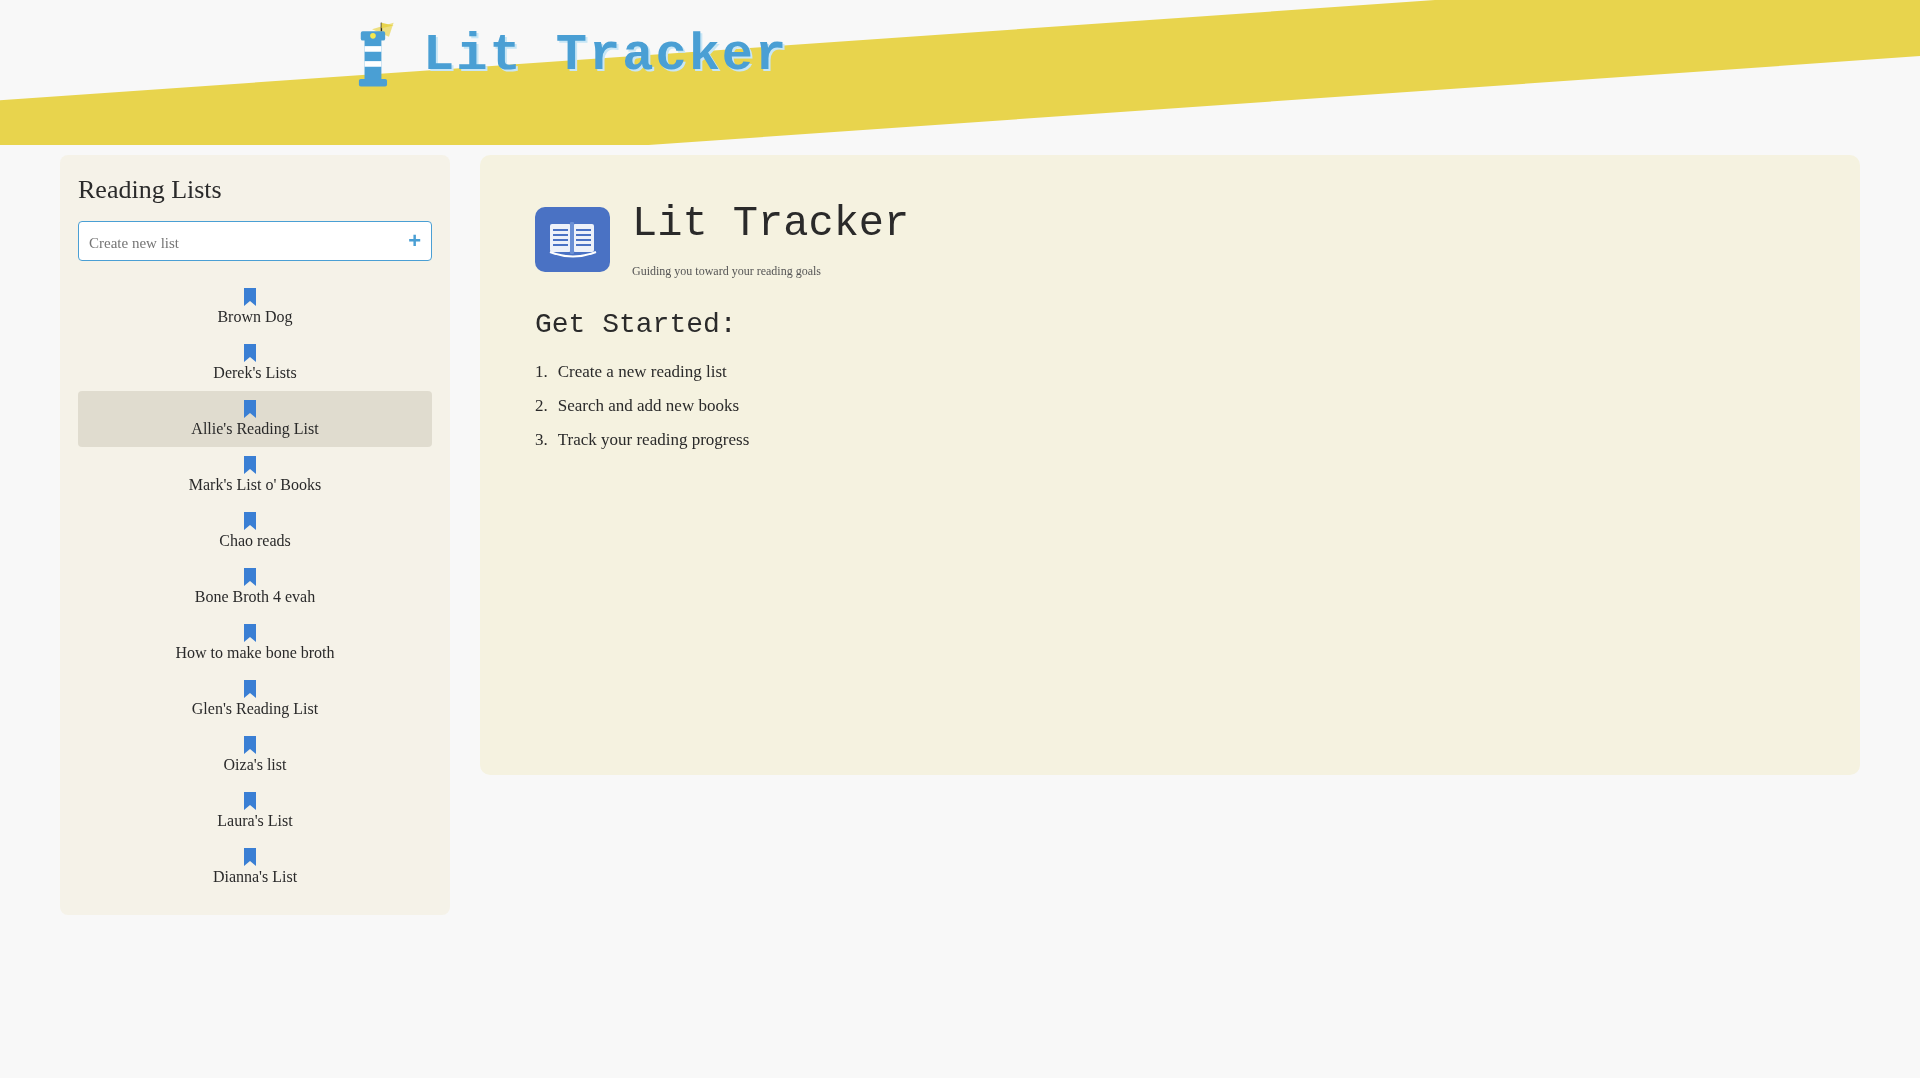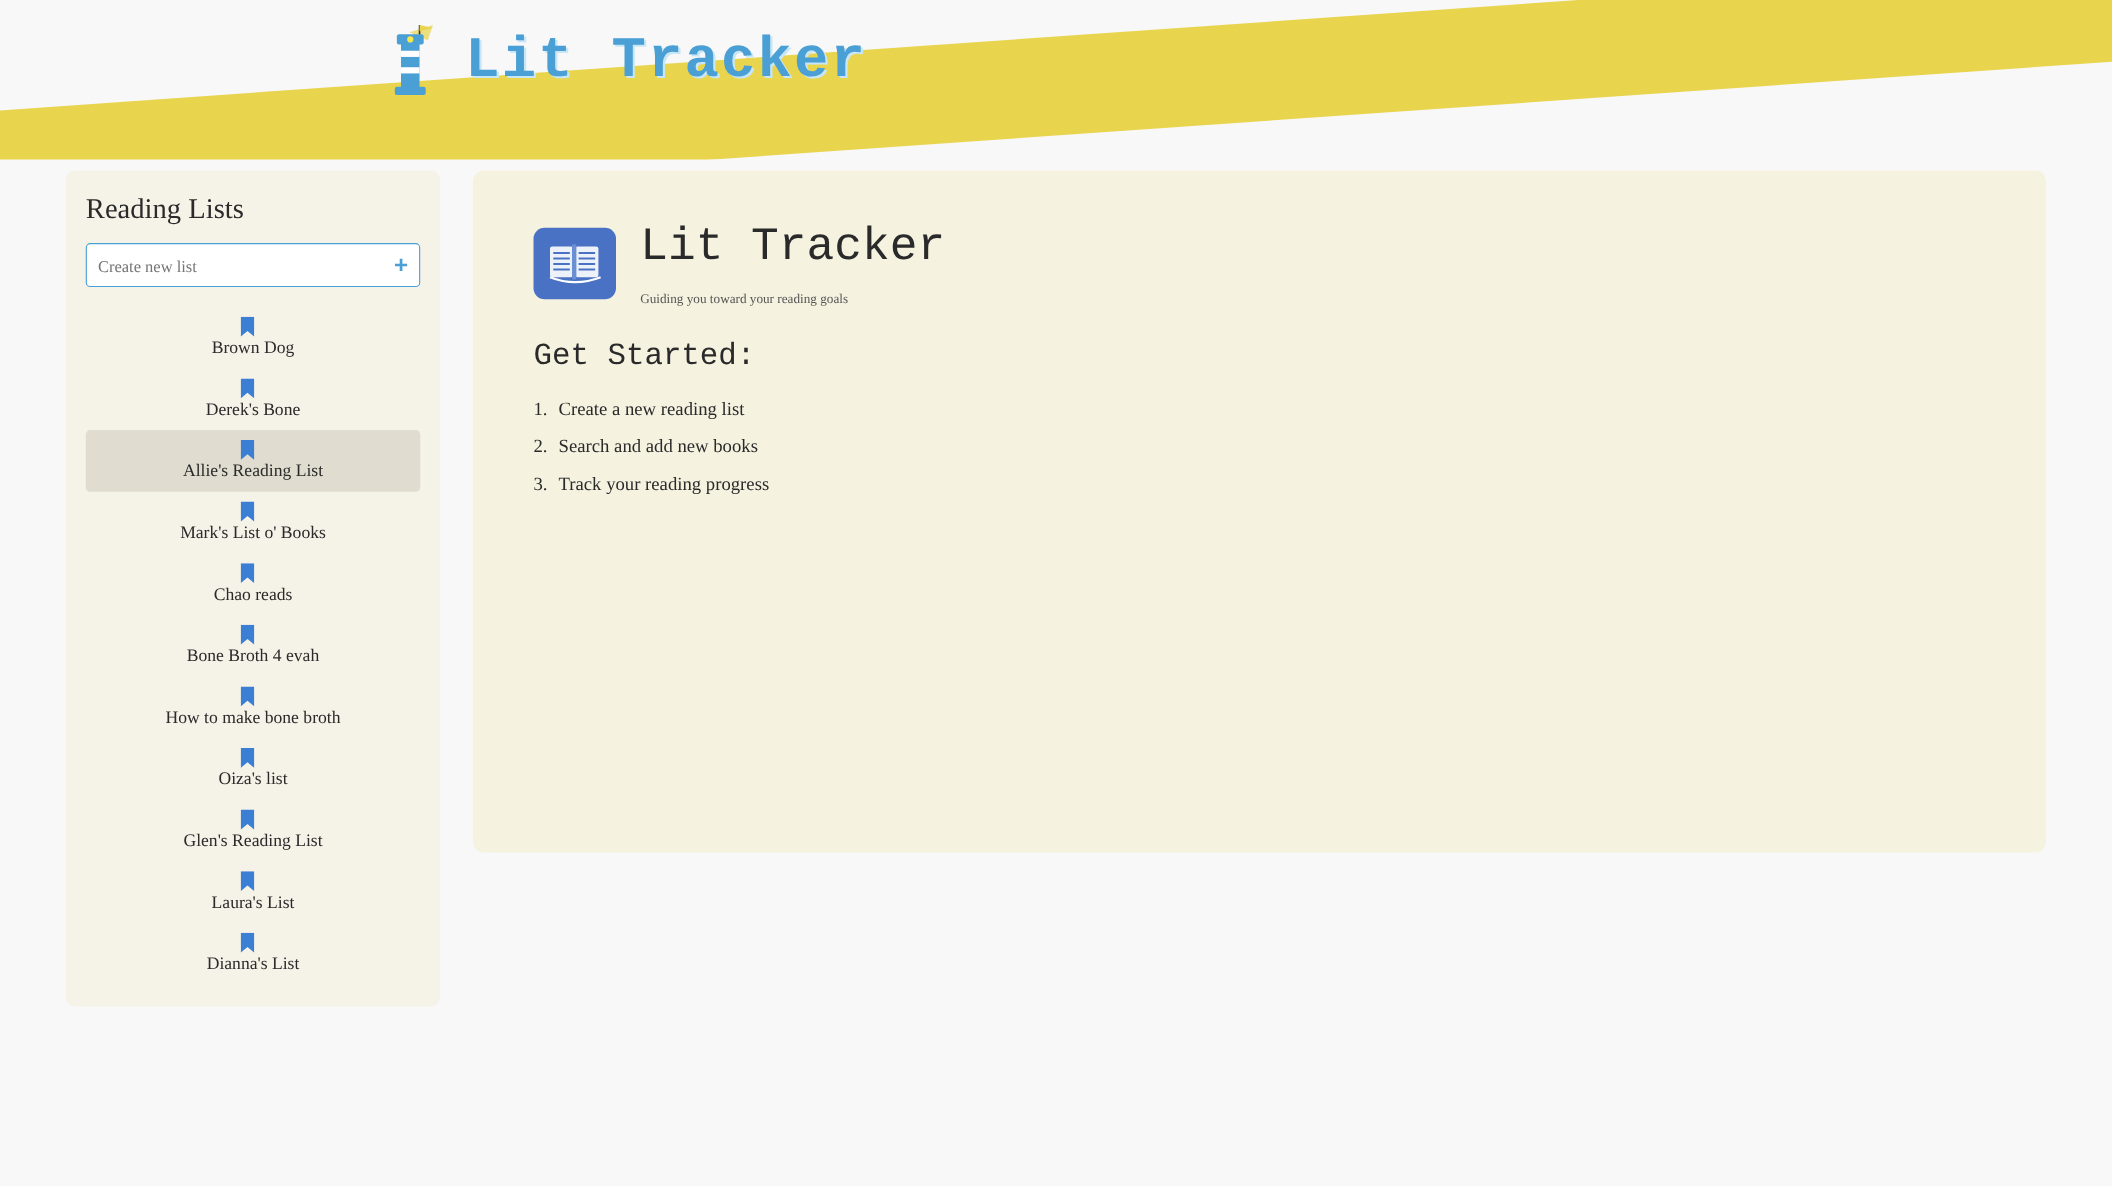--- a/index.html
+++ b/index.html
@@ -55,21 +55,21 @@
       padding: 0 60px;
       gap: 30px;
       margin-top: 10px;
     }
 
     
     .sidebar {
       background: #f5f2e8;
       border-radius: 8px;
       padding: 20px 18px;
-      width: 340px;
+      width: 390px;
       flex-shrink: 0;
       min-height: 620px;
     }
     .sidebar-title {
       font-family: Georgia, serif;
       font-size: 26px;
       color: #2a2a2a;
       margin-bottom: 16px;
       font-weight: normal;
     }
@@ -236,21 +236,21 @@
     <div class="list-item">
           <svg class="bookmark-icon" viewBox="0 0 16 20" xmlns="http://www.w3.org/2000/svg">
             <path d="M2 0 L14 0 L14 18 L8 13 L2 18 Z" fill="#3a7fd4"></path>
           </svg>
           <span class="list-item-label">Brown Dog</span>
         </div>
         <div class="list-item">
           <svg class="bookmark-icon" viewBox="0 0 16 20" xmlns="http://www.w3.org/2000/svg">
             <path d="M2 0 L14 0 L14 18 L8 13 L2 18 Z" fill="#3a7fd4"></path>
           </svg>
-          <span class="list-item-label">Derek's Bone</span>
+          <span class="list-item-label">Derek's Lists</span>
         </div>
         <div class="list-item active">
           <svg class="bookmark-icon" viewBox="0 0 16 20" xmlns="http://www.w3.org/2000/svg">
             <path d="M2 0 L14 0 L14 18 L8 13 L2 18 Z" fill="#3a7fd4"></path>
           </svg>
           <span class="list-item-label">Allie's Reading List</span>
         </div>
         <div class="list-item">
           <svg class="bookmark-icon" viewBox="0 0 16 20" xmlns="http://www.w3.org/2000/svg">
             <path d="M2 0 L14 0 L14 18 L8 13 L2 18 Z" fill="#3a7fd4"></path>
@@ -272,27 +272,27 @@
         <div class="list-item">
           <svg class="bookmark-icon" viewBox="0 0 16 20" xmlns="http://www.w3.org/2000/svg">
             <path d="M2 0 L14 0 L14 18 L8 13 L2 18 Z" fill="#3a7fd4"></path>
           </svg>
           <span class="list-item-label">How to make bone broth</span>
         </div>
         <div class="list-item">
           <svg class="bookmark-icon" viewBox="0 0 16 20" xmlns="http://www.w3.org/2000/svg">
             <path d="M2 0 L14 0 L14 18 L8 13 L2 18 Z" fill="#3a7fd4"></path>
           </svg>
+          <span class="list-item-label">Glen's Reading List</span>
+        </div>
+        <div class="list-item">
+          <svg class="bookmark-icon" viewBox="0 0 16 20" xmlns="http://www.w3.org/2000/svg">
+            <path d="M2 0 L14 0 L14 18 L8 13 L2 18 Z" fill="#3a7fd4"></path>
+          </svg>
           <span class="list-item-label">Oiza's list</span>
-        </div>
-        <div class="list-item">
-          <svg class="bookmark-icon" viewBox="0 0 16 20" xmlns="http://www.w3.org/2000/svg">
-            <path d="M2 0 L14 0 L14 18 L8 13 L2 18 Z" fill="#3a7fd4"></path>
-          </svg>
-          <span class="list-item-label">Glen's Reading List</span>
         </div>
         <div class="list-item">
           <svg class="bookmark-icon" viewBox="0 0 16 20" xmlns="http://www.w3.org/2000/svg">
             <path d="M2 0 L14 0 L14 18 L8 13 L2 18 Z" fill="#3a7fd4"></path>
           </svg>
           <span class="list-item-label">Laura's List</span>
         </div>
         <div class="list-item">
           <svg class="bookmark-icon" viewBox="0 0 16 20" xmlns="http://www.w3.org/2000/svg">
             <path d="M2 0 L14 0 L14 18 L8 13 L2 18 Z" fill="#3a7fd4"></path>

